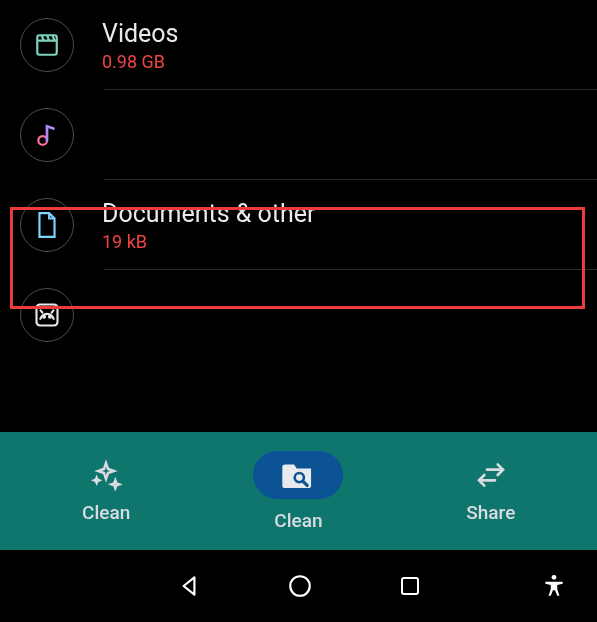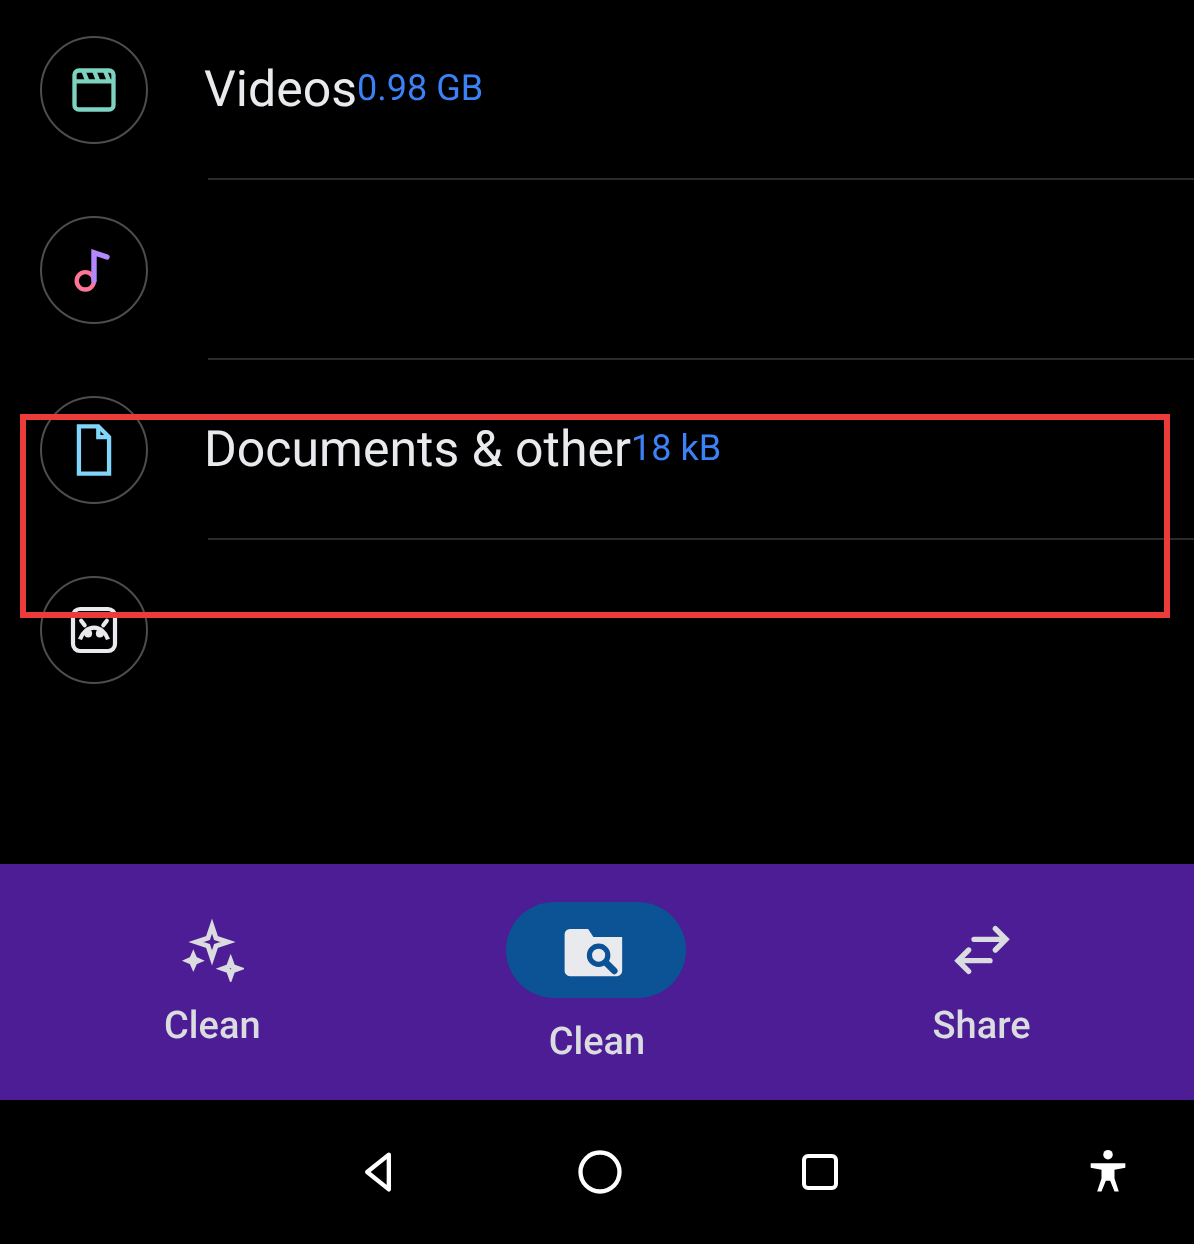--- a/index.html
+++ b/index.html
@@ -23,23 +23,23 @@
   width: 54px;
   height: 54px;
   border: 1.5px solid #4d4d4d;
   border-radius: 50%;
   display: flex;
   align-items: center;
   justify-content: center;
   flex-shrink: 0;
   margin-right: 28px;
 }
-.row-text { display: flex; flex-direction: row; }
+.row-text { display: flex; flex-direction: column; }
 .row-title { font-size: 25px; font-weight: 400; color: #e8eaed; }
-.row-sub { font-size: 18px; color: #3b82f6; margin-top: 3px; text-align: center; }
+.row-sub { font-size: 18px; color: #ef4444; margin-top: 3px; }
 .row-divider {
   position: absolute;
   bottom: 0;
   left: 104px;
   right: 0;
   height: 1px;
   background: #2a2a2a;
 }
 .highlight {
   position: absolute;
@@ -49,21 +49,21 @@
   height: 102px;
   border: 3px solid #eb3b3b;
   pointer-events: none;
 }
 .bottom-nav {
   position: absolute;
   bottom: 72px;
   left: 0;
   right: 0;
   height: 118px;
-  background: #4c1d95;
+  background: #0f766e;
   display: flex;
   align-items: center;
   justify-content: space-around;
   padding: 0 10px;
 }
 .nav-item {
   display: flex;
   flex-direction: column;
   align-items: center;
   gap: 10px;
@@ -126,21 +126,21 @@
 
   <div class="row">
     <div class="icon-circle">
       <svg width="22" height="28" viewBox="0 0 20 26" fill="none" stroke="#81d4fa" stroke-width="2">
         <path d="M3 2h9l5 5v17H3V2z"></path>
         <path d="M12 2v5h5"></path>
       </svg>
     </div>
     <div class="row-text">
       <div class="row-title">Documents &amp; other</div>
-      <div class="row-sub">18 kB</div>
+      <div class="row-sub">19 kB</div>
     </div>
     <div class="row-divider"></div>
   </div>
 
   <div class="row">
     <div class="icon-circle">
       <svg width="28" height="28" viewBox="0 0 24 24" fill="none" stroke="#e8eaed" stroke-width="1.8">
         <rect x="3" y="3" width="18" height="18" rx="3"></rect>
         <path d="M6 16c1-3 3.5-5 6-5s5 2 6 5"></path>
         <circle cx="9.5" cy="13.5" r="0.8" fill="#e8eaed"></circle>

